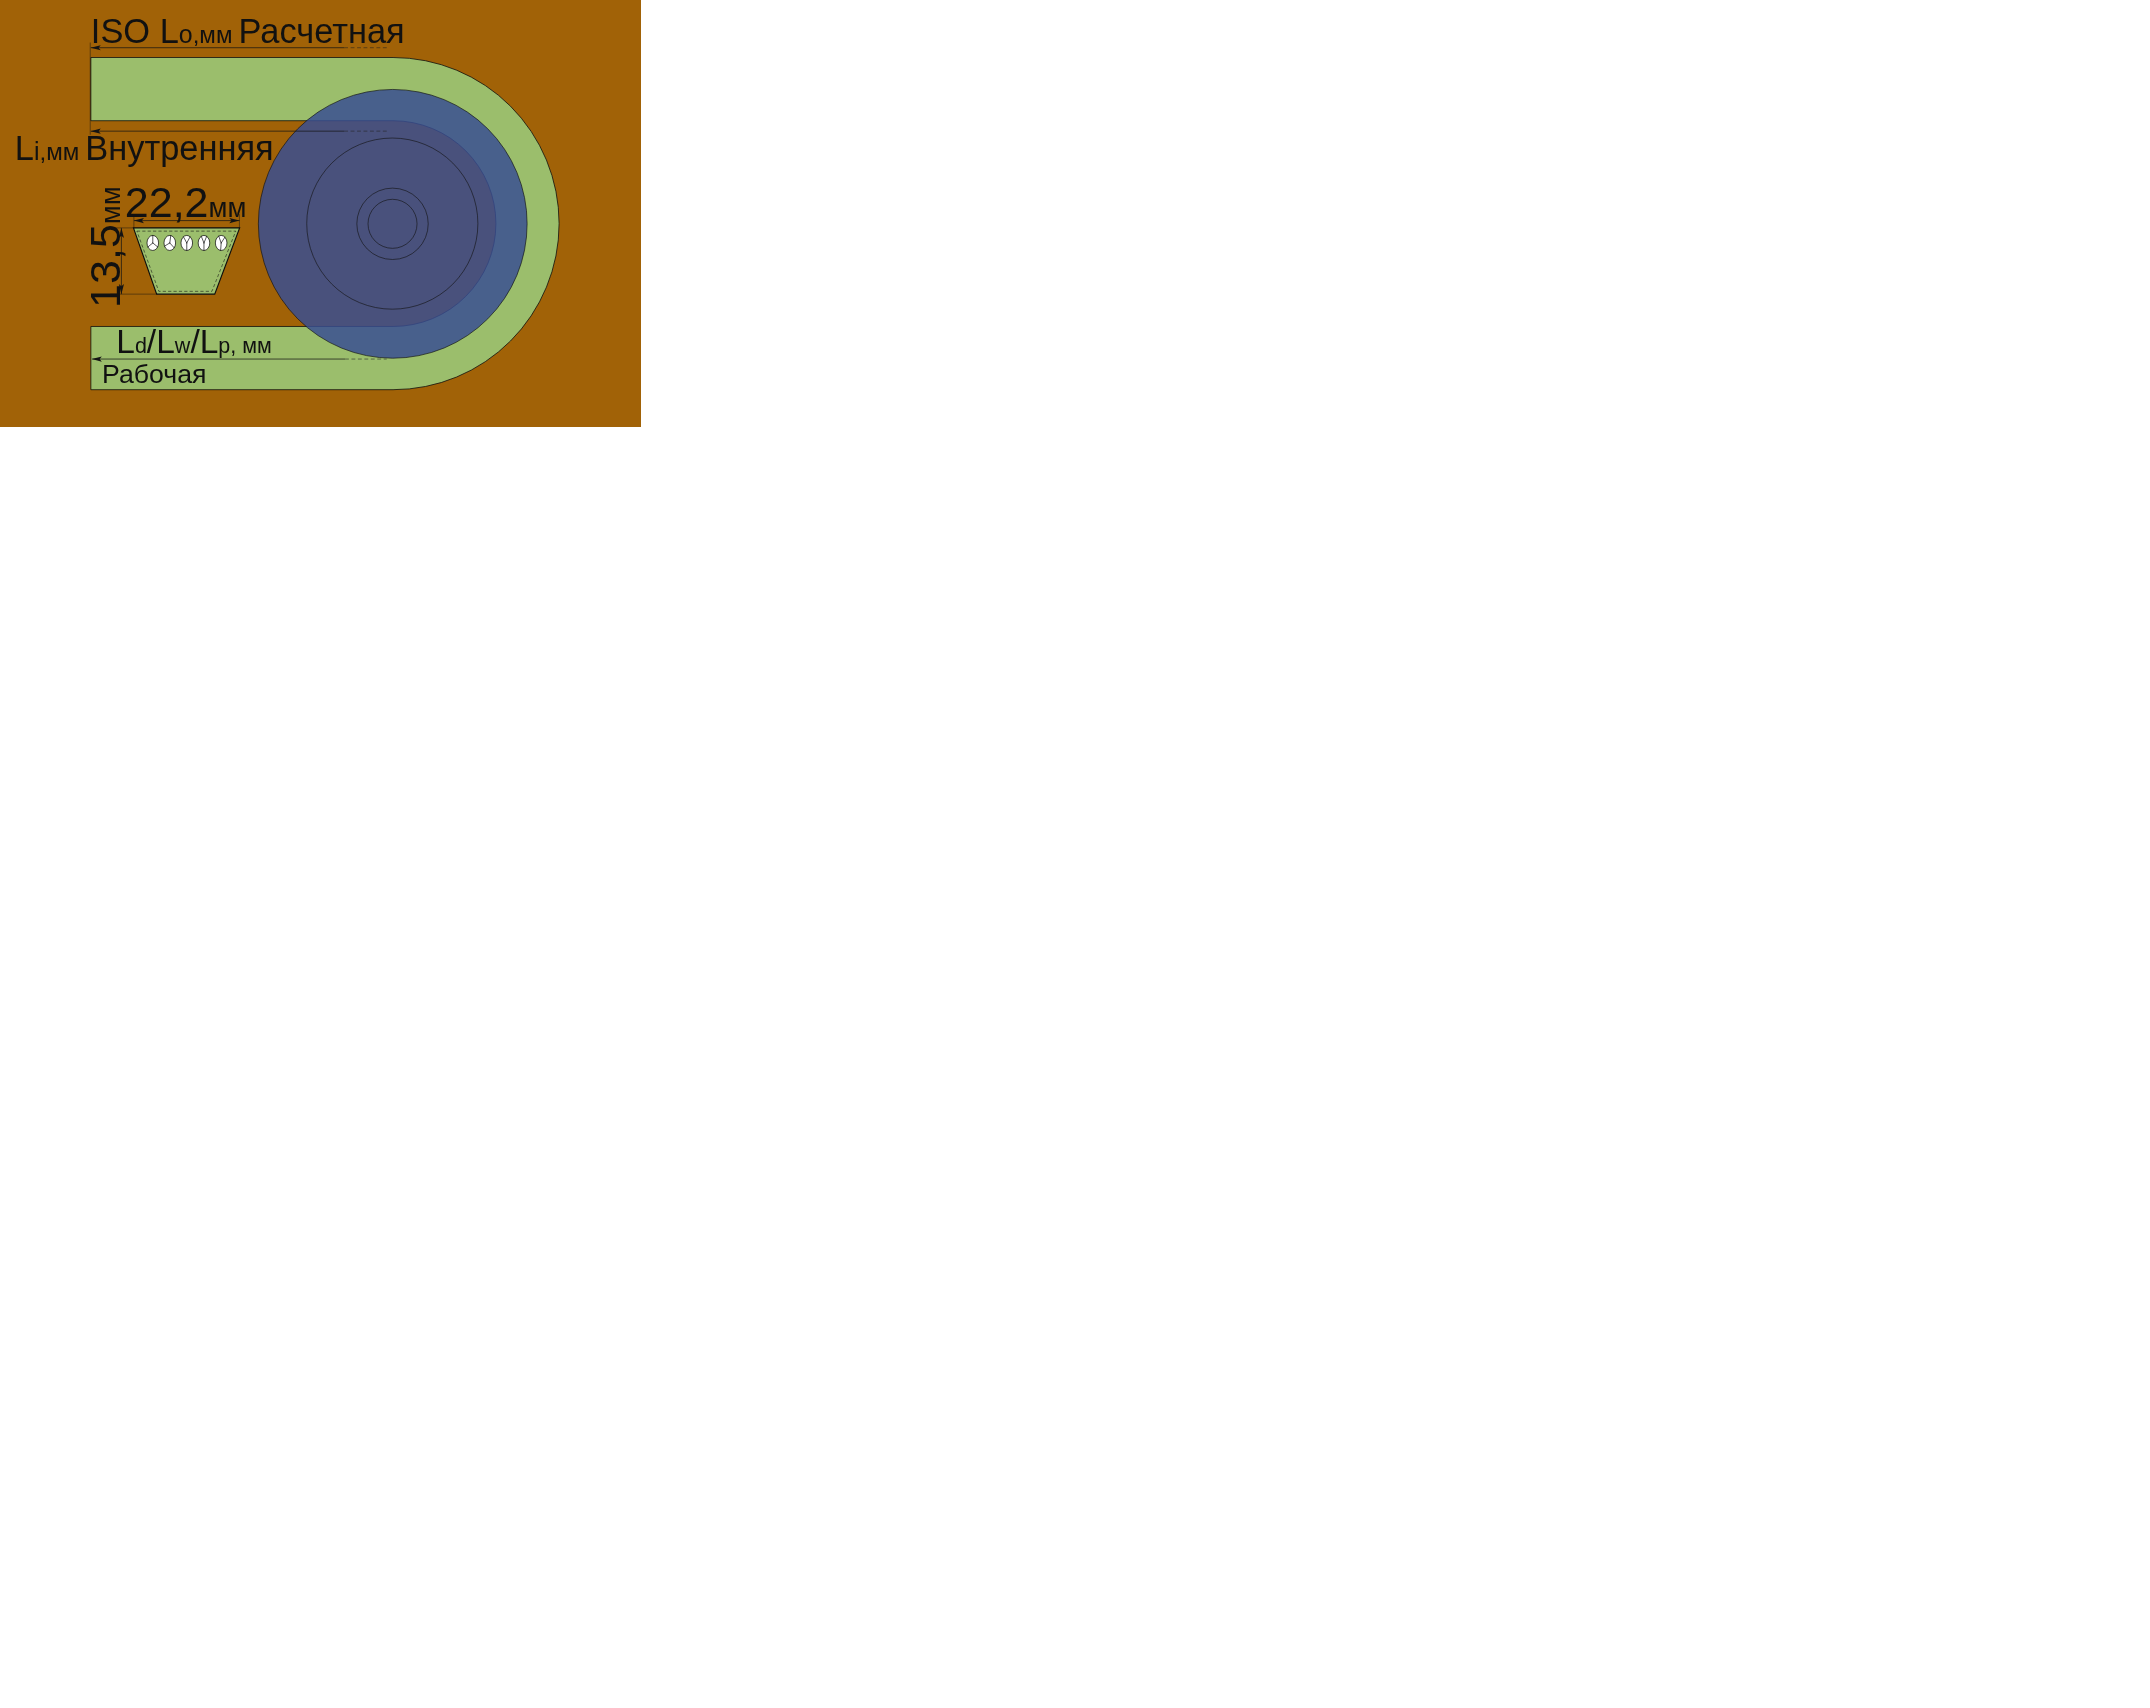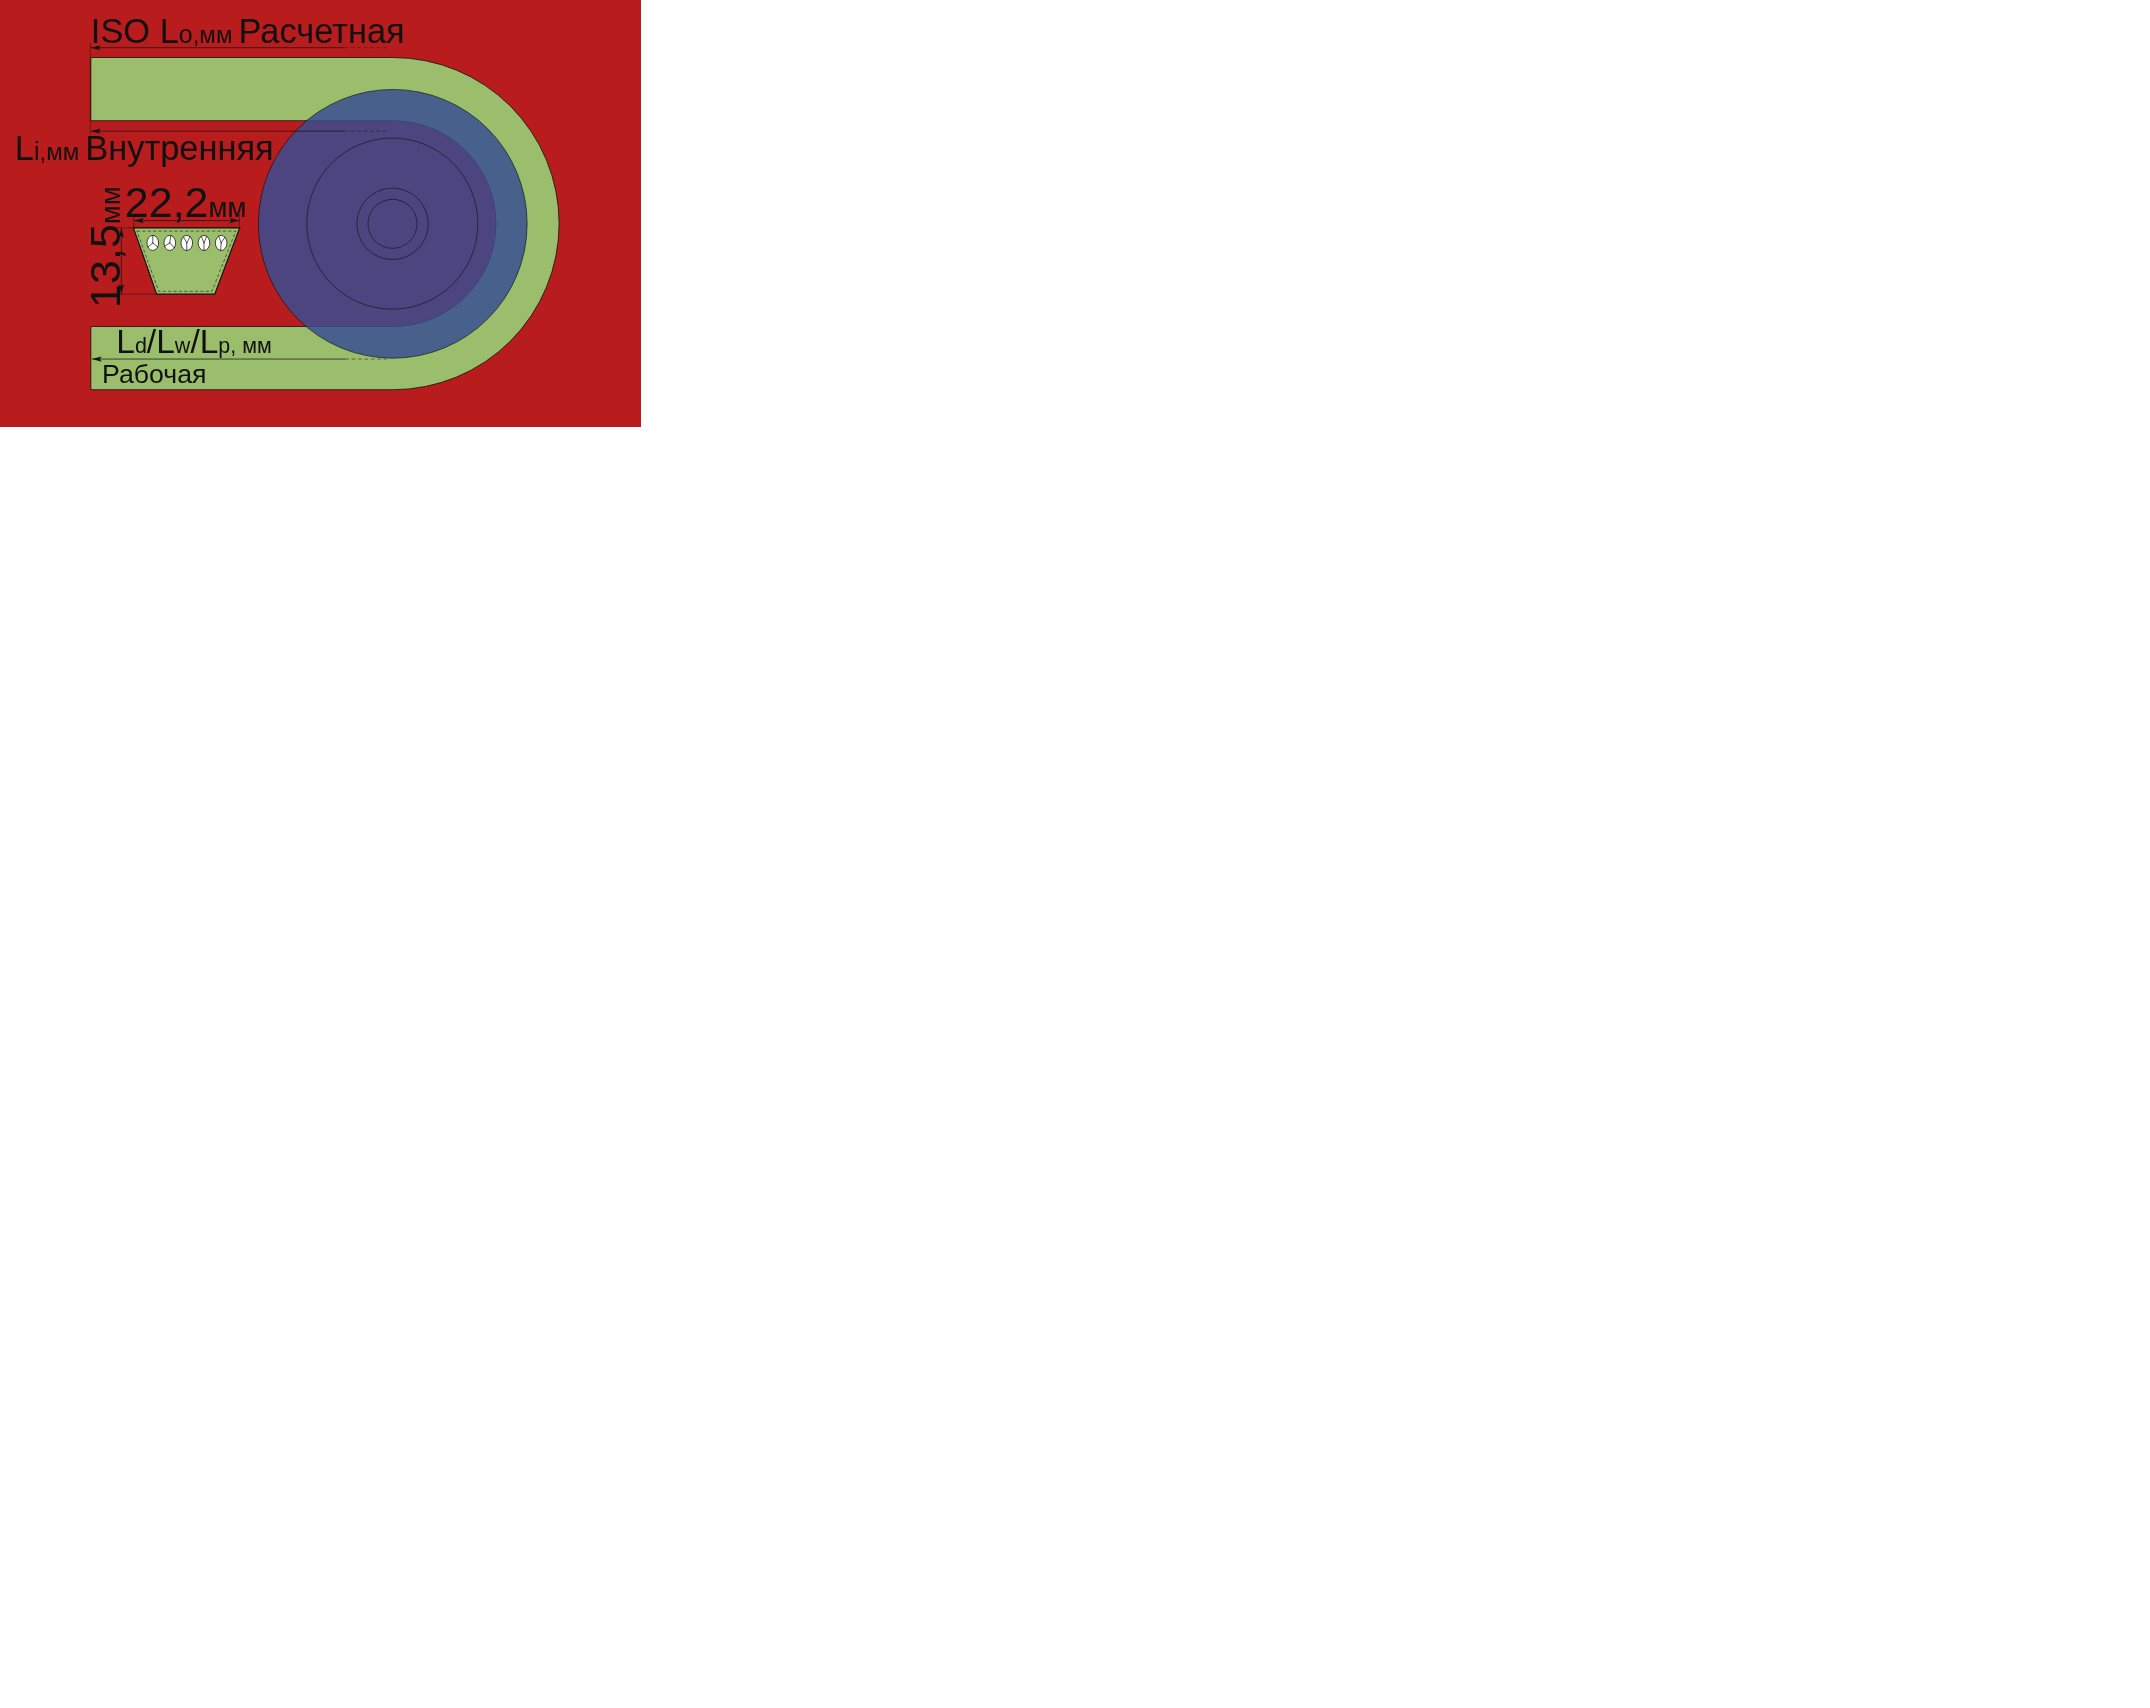--- a/index.html
+++ b/index.html
@@ -1,16 +1,16 @@
 <!DOCTYPE html>
 <html style="font-size:6.9px"><head>
 <meta charset="utf-8">
 <style>
   html,body{margin:0;padding:0;background:#ffffff;}
-  .stage{width:641px;height:427px;position:relative;background:#b91c1c;overflow:hidden;}
+  .stage{width:641px;height:427px;position:relative;background:#a16207;overflow:hidden;}
   svg{display:block;}
   text, tspan{font-family:"Liberation Sans","DejaVu Sans",sans-serif;fill:#111;}
   .thinline{stroke:#141414;stroke-width:1.1;fill:none;}
   .mainline{stroke:#141414;stroke-width:1.7;fill:none;}
   .dashline{stroke:#222;stroke-width:1.3;fill:none;stroke-dasharray:9 6;}
   .arrowhead{fill:#141414;stroke:none;}
   .cord{fill:#ffffff;stroke:#0d0d0d;stroke-width:1.7;}
   .spoke{stroke:#0d0d0d;stroke-width:1.6;stroke-linecap:round;fill:none;}
 </style>
 </head>

